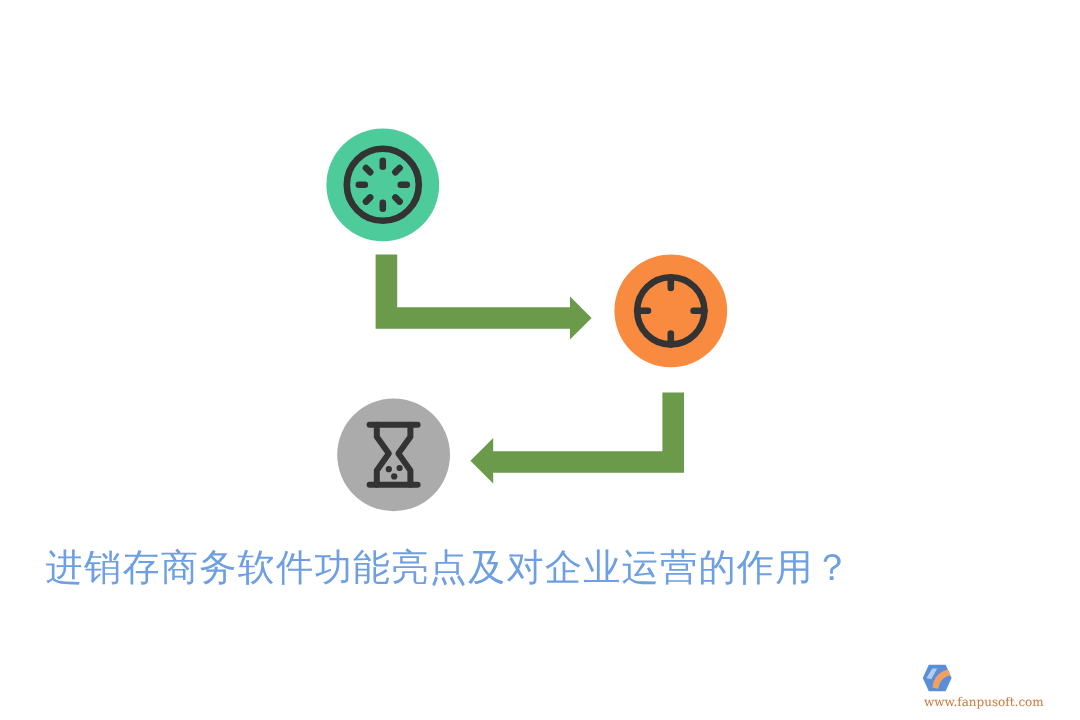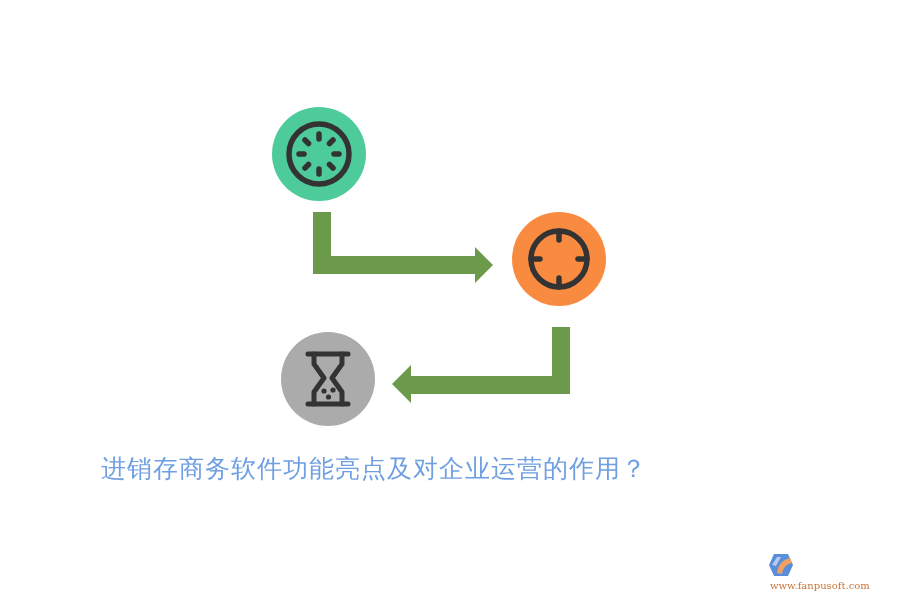--- a/index.html
+++ b/index.html
@@ -7,21 +7,21 @@
     width: 900px; height: 600px; background: #ffffff; position: relative; overflow: hidden;
     font-family: "DejaVu Sans", sans-serif;
   }
   .abs { position: absolute; }
   .circle {
     position: absolute; width: 94px; height: 94px; border-radius: 50%;
     display: flex; align-items: center; justify-content: center;
   }
   .title {
     position: absolute; left: 0; top: 452px; width: 748px; text-align: center;
-    font-family: "DejaVu Serif", serif; font-size: 25px; letter-spacing: 1px;
+    font-family: "DejaVu Serif", serif; font-size: 31px; letter-spacing: 1px;
   }
   .logo { position: absolute; left: 768px; top: 552px; width: 130px; height: 44px; }
   .logo-name {
     position: absolute; left: 28px; top: 0px; font-size: 21px; font-weight: bold;
     font-family: "DejaVu Sans", sans-serif; white-space: nowrap;
   }
   .logo-url {
     position: absolute; left: 2px; top: 28px; font-size: 10px;
     font-family: "DejaVu Serif", serif; white-space: nowrap;
   }

